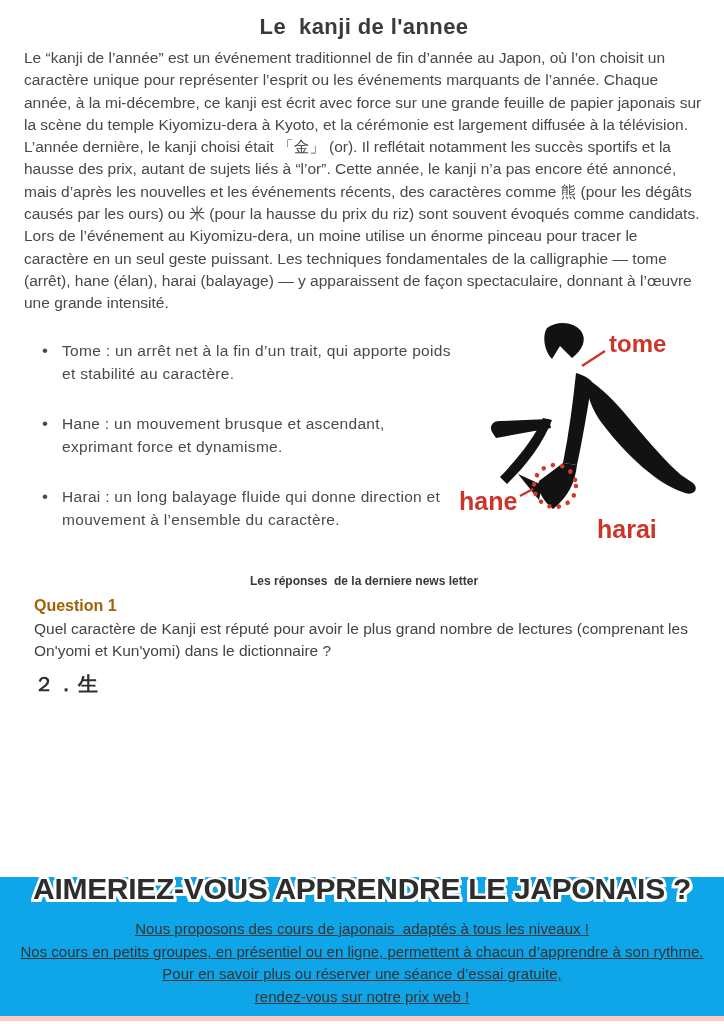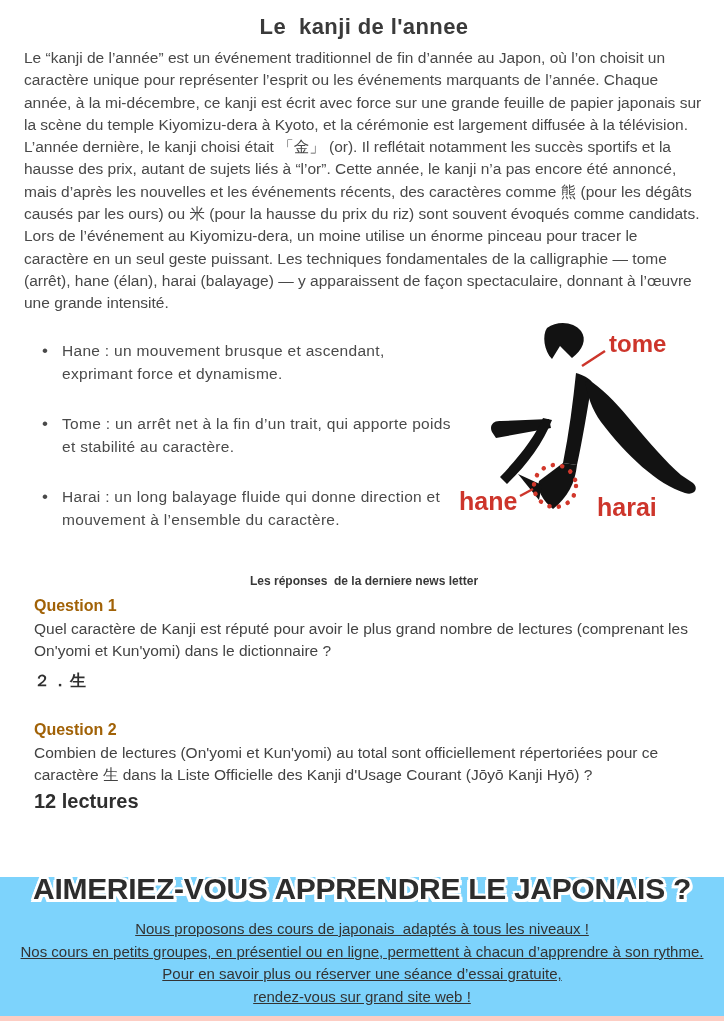--- a/index.html
+++ b/index.html
@@ -25,35 +25,35 @@
     content:"•"; position:absolute; left:18px; top:0; color:#4a4a4a; font-size:17px;
   }
   .kanji-fig { position:relative; width:245px; height:218px; margin-top:-16px; flex:0 0 245px; }
   .kanji-fig svg { position:absolute; left:0; top:0; }
   .fig-label {
     position:absolute; font-weight:700; color:#cd352b; line-height:1;
     font-family:Liberation Sans, sans-serif;
   }
   .lbl-tome  { left:150px; top:13px;  font-size:24px; }
   .lbl-hane  { left:0px;   top:170px; font-size:25px; }
-  .lbl-harai { left:138px; top:176px; font-size:25px; }
+  .lbl-harai { left:138px; top:198px; font-size:25px; }
   .answers { margin-top:16px; }
   .answers-heading {
     text-align:center; font-weight:700; font-size:12px; color:#383838;
     white-space:pre-wrap; margin-bottom:6px;
   }
   .qblock { margin-left:10px; margin-right:4px; }
   .q-label { font-size:16px; font-weight:700; color:#a16207; line-height:24px; }
   .q-text  { font-size:15.5px; line-height:22px; color:#434343; }
-  .q1-answer { font-size:16px; font-weight:700; color:#2f2f2f; margin-top:9px; letter-spacing:2px; }
+  .q1-answer { font-size:20px; font-weight:700; color:#2f2f2f; margin-top:9px; letter-spacing:2px; }
   .q2-block { margin-top:26px; }
   .q2-answer { font-size:20px; font-weight:700; color:#2f2f2f; margin-top:4px; }
   .banner {
     position:absolute; left:0; right:0; top:877px; height:139px;
-    background:#7dd3fc; text-align:center;
+    background:#0ea5e9; text-align:center;
   }
   .banner::after {
     content:""; position:absolute; left:0; right:0; top:139px; height:5px;
     background:#fdcdc3;
   }
   .banner-heading {
     font-size:30px; font-weight:800; color:#2d2d2d; letter-spacing:-0.3px;
     margin-top:-6px; line-height:36px;
     text-shadow:3px 1px 0 #fff,-3px 1px 0 #fff,0 3px 0 #fff,3px 3px 0 #fff,
                 -3px 3px 0 #fff,2px -2px 0 #fff,-2px -2px 0 #fff;
@@ -70,22 +70,22 @@
   <div class="content">
 
     <h1 class="doc-title">Le  kanji de l'annee</h1>
 
     <p class="para">Le “kanji de l’année” est un événement traditionnel de fin d’année au Japon, où l’on choisit un caractère unique pour représenter l’esprit ou les événements marquants de l’année. Chaque année, à la mi-décembre, ce kanji est écrit avec force sur une grande feuille de papier japonais sur la scène du temple Kiyomizu-dera à Kyoto, et la cérémonie est largement diffusée à la télévision.</p>
     <p class="para">L’année dernière, le kanji choisi était 「金」 (or). Il reflétait notamment les succès sportifs et la hausse des prix, autant de sujets liés à “l’or”. Cette année, le kanji n’a pas encore été annoncé, mais d’après les nouvelles et les événements récents, des caractères comme 熊 (pour les dégâts causés par les ours) ou 米 (pour la hausse du prix du riz) sont souvent évoqués comme candidats.</p>
     <p class="para">Lors de l’événement au Kiyomizu-dera, un moine utilise un énorme pinceau pour tracer le caractère en un seul geste puissant. Les techniques fondamentales de la calligraphie — tome (arrêt), hane (élan), harai (balayage) — y apparaissent de façon spectaculaire, donnant à l’œuvre une grande intensité.</p>
 
     <div class="row">
       <ul class="bullets">
+        <li>Tome : un arrêt net à la fin d’un trait, qui apporte poids et stabilité au caractère.</li>
         <li>Hane : un mouvement brusque et ascendant, exprimant force et dynamisme.</li>
-        <li>Tome : un arrêt net à la fin d’un trait, qui apporte poids et stabilité au caractère.</li>
         <li>Harai : un long balayage fluide qui donne direction et mouvement à l’ensemble du caractère.</li>
       </ul>
 
       <div class="kanji-fig">
         <svg width="245" height="218" viewBox="0 0 245 218">
 
           <path fill="#121212" d="M88,9 C99,1 115,3 122,12 C128,20 124,31 113,39 L101,27 L93,40 C85,32 83,16 88,9 Z"></path>
 
           <path fill="#121212" d="M117,54 C124,56 130,59 133,63 C128,93 123,123 118,146 L104,144 C110,114 114,83 117,54 Z"></path>
 
@@ -112,28 +112,23 @@
 
     <div class="answers">
       <h2 class="answers-heading">Les réponses  de la derniere news letter</h2>
 
       <div class="qblock">
         <h3 class="q-label">Question 1</h3>
         <p class="q-text">Quel caractère de Kanji est réputé pour avoir le plus grand nombre de lectures (comprenant les On'yomi et Kun'yomi) dans le dictionnaire ?</p>
         <p class="q1-answer">２．生</p>
       </div>
 
-      <div class="qblock q2-block">
-        <h3 class="q-label">Question 2</h3>
-        <p class="q-text">Combien de lectures (On'yomi et Kun'yomi) au total sont officiellement répertoriées pour ce caractère 生 dans la Liste Officielle des Kanji d'Usage Courant (Jōyō Kanji Hyō) ?</p>
-        <p class="q2-answer">12 lectures</p>
-      </div>
     </div>
   </div>
 
   <div class="banner">
     <h2 class="banner-heading">AIMERIEZ-VOUS APPRENDRE LE JAPONAIS ?</h2>
     <p class="banner-line first">Nous proposons des cours de japonais  adaptés à tous les niveaux !</p>
     <p class="banner-line">Nos cours en petits groupes, en présentiel ou en ligne, permettent à chacun d’apprendre à son rythme.</p>
     <p class="banner-line">Pour en savoir plus ou réserver une séance d’essai gratuite,</p>
-    <p class="banner-line">rendez-vous sur grand site web !</p>
+    <p class="banner-line">rendez-vous sur notre prix web !</p>
   </div>
 </div>
 
 </body></html>

